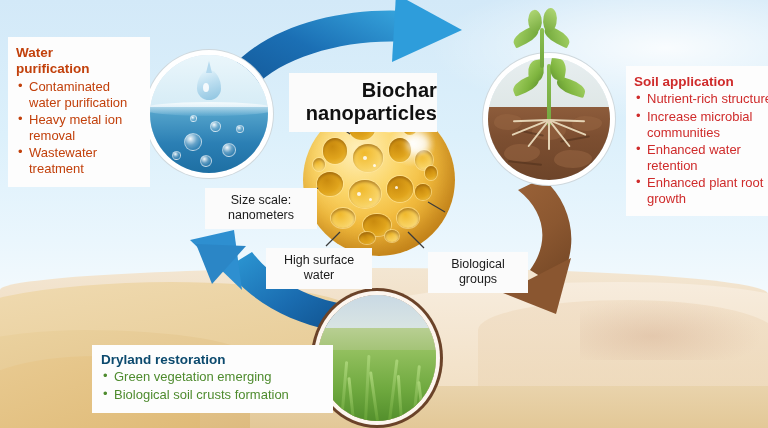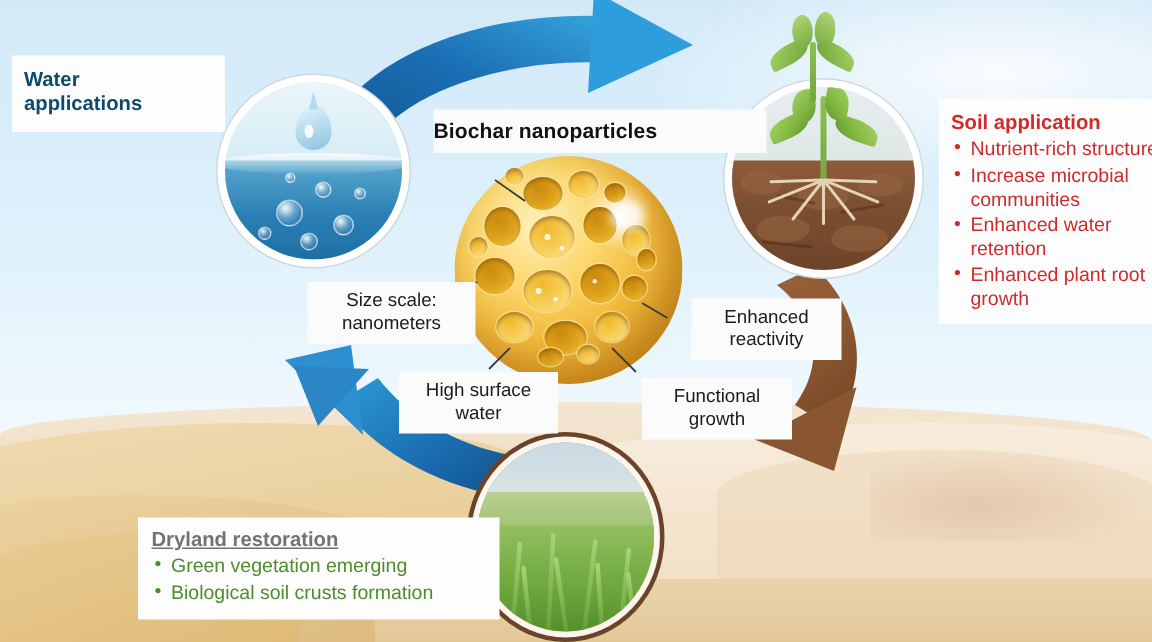--- a/index.html
+++ b/index.html
@@ -154,34 +154,34 @@
   
   .box{position:absolute;background:#fdfdfd;box-shadow:0 0 0 0 rgba(0,0,0,0);}
   .box h4{margin:0 0 1px 0;font-size:13.5px;font-weight:bold;line-height:1.22;}
   .box ul{margin:0;padding:0;list-style:none;}
   .box li{
     position:relative;padding-left:13px;font-size:13px;line-height:1.24;margin-top:1px;
   }
   .box li:before{
     content:"\2022";position:absolute;left:2px;top:-1px;font-size:13px;
   }
-  #box-water{left:8px;top:37px;width:128px;padding:8px 6px 9px 8px;color:#0c4a6e;}
+  #box-water{left:8px;top:37px;width:128px;padding:8px 6px 9px 8px;color:#c2410c;}
   #box-soil{left:626px;top:66px;width:138px;padding:8px 4px 9px 8px;color:#cf2b2b;}
   #box-dryland{left:92px;top:345px;width:226px;padding:7px 6px 10px 9px;color:#4e8b2e;}
-  #box-dryland h4{color:#737373;text-decoration:underline;}
+  #box-dryland h4{color:#0c4a6e;}
 
   
   .callout{
     position:absolute;background:#fbfbfb;text-align:center;
     font-size:12.5px;line-height:1.22;color:#1b1b1b;padding:5px 7px;
   }
   #title-biochar{
-    position:absolute;left:289px;top:73px;width:222px;
-    background:#fbfbfb;text-align:left;
-    font-size:14px;font-weight:bold;color:#111;padding:6px 0 7px 0;letter-spacing:.1px;
+    position:absolute;left:289px;top:73px;width:148px;
+    background:#fbfbfb;text-align:right;
+    font-size:20px;font-weight:bold;color:#111;padding:6px 0 7px 0;letter-spacing:.1px;
   }
   #co-size{left:205px;top:188px;width:98px;}
   #co-surface{left:266px;top:248px;width:92px;}
   #co-react{left:461px;top:199px;width:86px;}
   #co-func{left:428px;top:252px;width:86px;}
 </style>
 </head>
 <body>
 
 <div id="stage">
@@ -328,28 +328,32 @@
       <line x1="445" y1="212" x2="428" y2="202"></line>
       <line x1="424" y1="248" x2="408" y2="232"></line>
       <line x1="330" y1="120" x2="350" y2="134"></line>
     </g>
   </svg>
 
   <div id="title-biochar">Biochar nanoparticles</div>
 
   <div class="callout" id="co-size">Size scale: nanometers</div>
   <div class="callout" id="co-surface">High surface water</div>
-  <div class="callout" id="co-react">Enhanced reactivity</div>
-  <div class="callout" id="co-func">Functional growth</div>
+  <div class="callout" id="co-func">Biological groups</div>
 
   <div class="box" id="box-water">
     <h4>
       <span>Water</span><br>
-      <span>applications</span>
+      <span>purification</span>
     </h4>
+    <ul>
+      <li>Contaminated water purification</li>
+      <li>Heavy metal ion removal</li>
+      <li>Wastewater treatment</li>
+    </ul>
   </div>
 
   <div class="box" id="box-soil">
     <h4>Soil application</h4>
     <ul>
       <li>Nutrient-rich structure</li>
       <li>Increase microbial communities</li>
       <li>Enhanced water retention</li>
       <li>Enhanced plant root growth</li>
     </ul>

